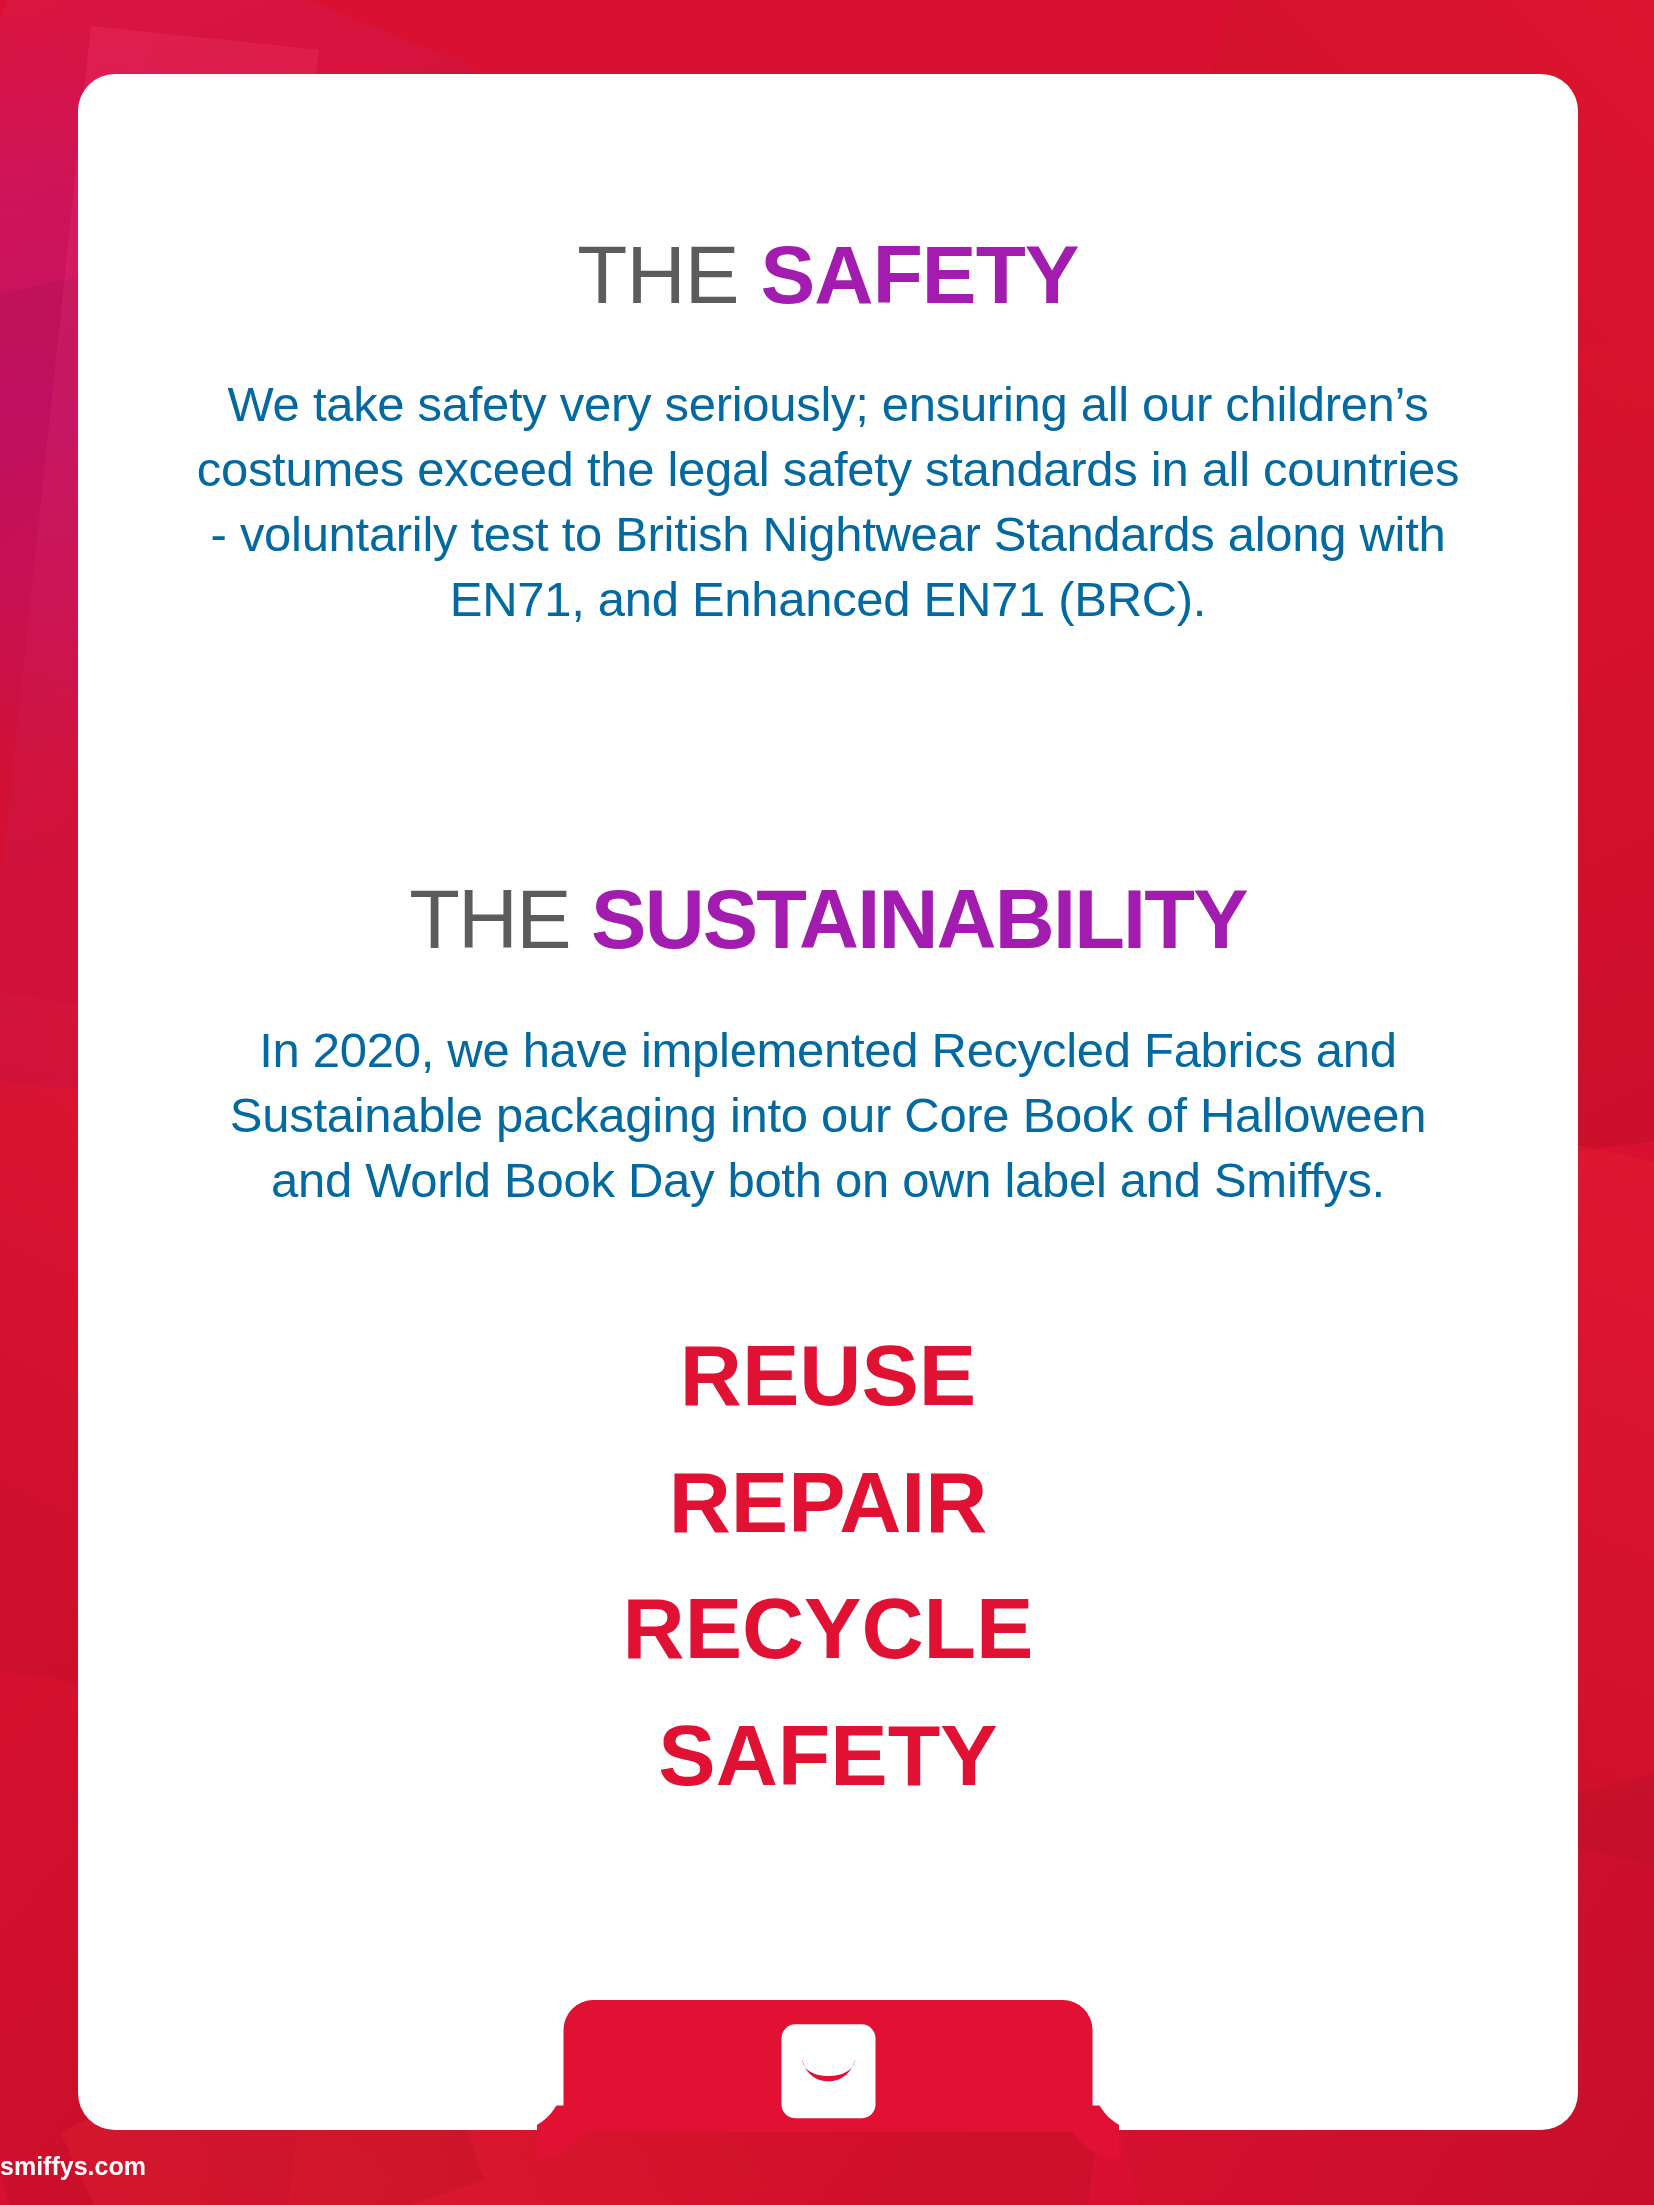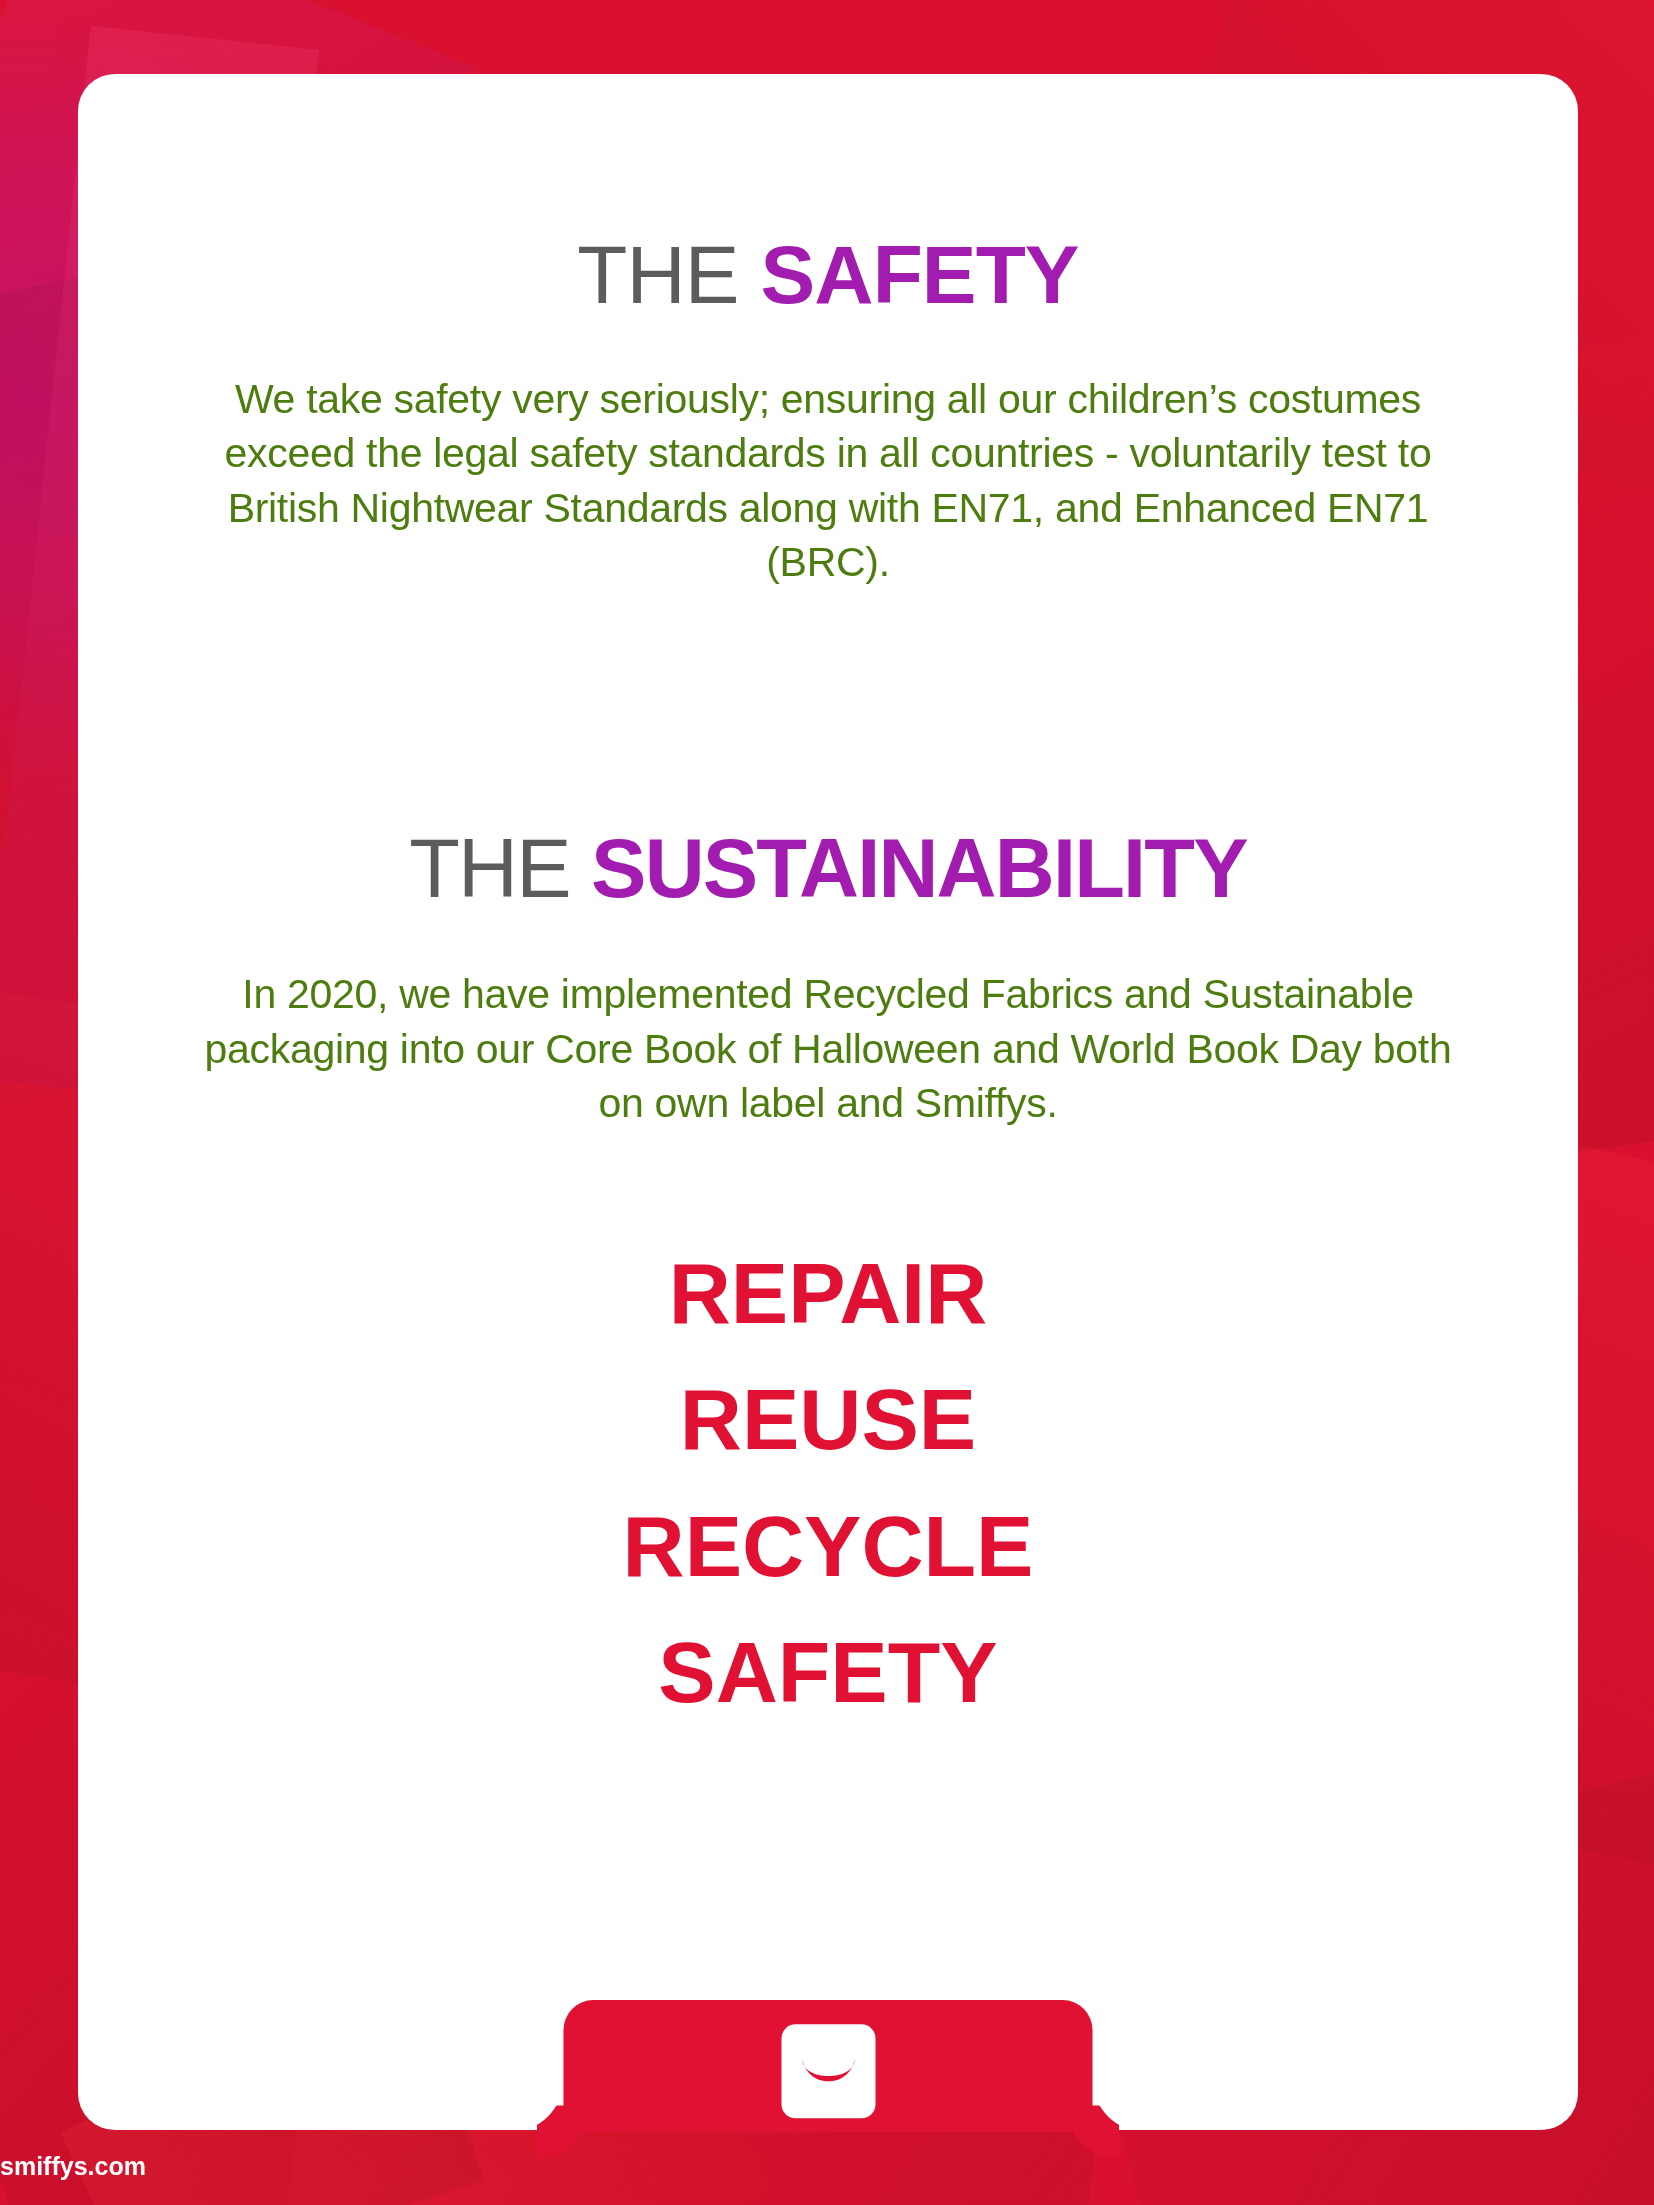--- a/index.html
+++ b/index.html
@@ -62,23 +62,23 @@
     letter-spacing: -0.9px;
     white-space: nowrap;
   }
   .heading .accent {
     color: #a21caf;
     font-weight: 700;
   }
 
   .body-copy {
     text-align: center;
-    font-size: 41px;
+    font-size: 49px;
     line-height: 1.33;
-    color: #4d7c0f;
+    color: #0369a1;
     font-weight: 400;
     margin-top: 35px;
     letter-spacing: -0.3px;
   }
 
   .gap-block { height: 141px; }
 
   .heading.sustainability { font-size: 83px; letter-spacing: -1.8px; }
 
   .rrrr {
@@ -196,22 +196,22 @@
 
     <p class="body-copy">We take safety very seriously; ensuring all our children’s costumes exceed the legal safety standards in all countries - voluntarily test to British Nightwear Standards along with EN71, and Enhanced EN71 (BRC).</p>
 
     <div class="gap-block"></div>
 
     <h1 class="heading sustainability"><span>THE </span><span class="accent">SUSTAINABILITY</span></h1>
 
     <p class="body-copy">In 2020, we have implemented Recycled Fabrics and Sustainable packaging into our Core Book of Halloween and World Book Day both on own label and Smiffys.</p>
 
     <div class="rrrr">
+      <div class="rrrr-line">REUSE</div>
       <div class="rrrr-line">REPAIR</div>
-      <div class="rrrr-line">REUSE</div>
       <div class="rrrr-line">RECYCLE</div>
       <div class="rrrr-line">SAFETY</div>
     </div>
 
     <div class="logo-tab">
       <div class="logo-row">
         <div class="logo-mark">
           <svg width="64" height="42" viewBox="0 0 72 48" aria-hidden="true">
             <path d="M6 10 C6 36, 66 36, 66 10 C60 44, 12 44, 6 10 Z" fill="#e11133"></path>
           </svg>

